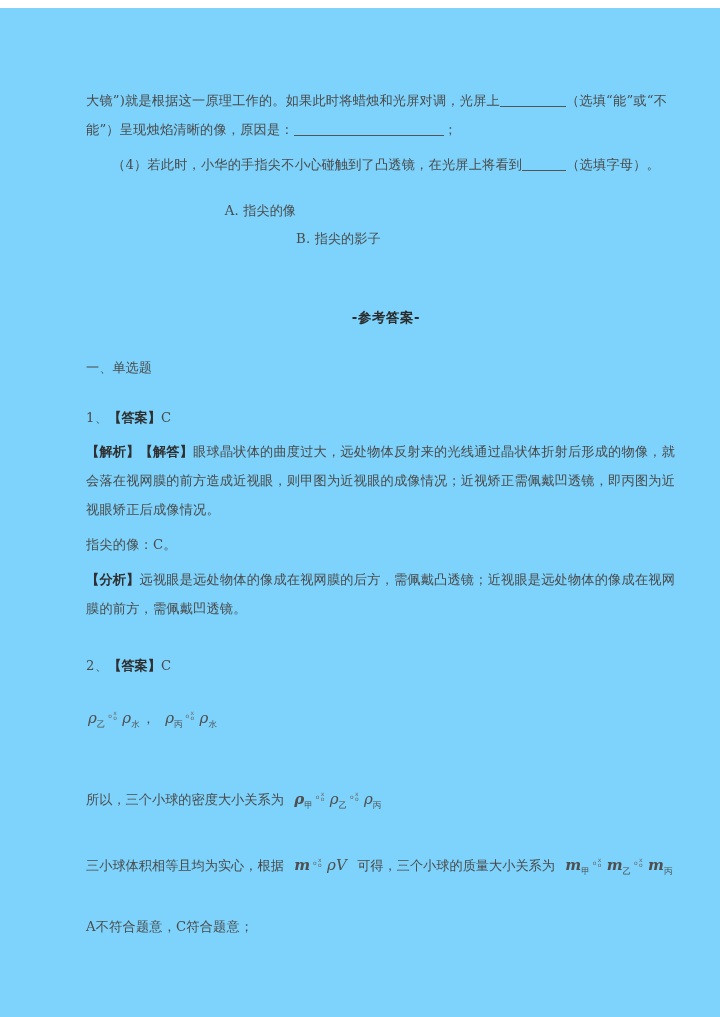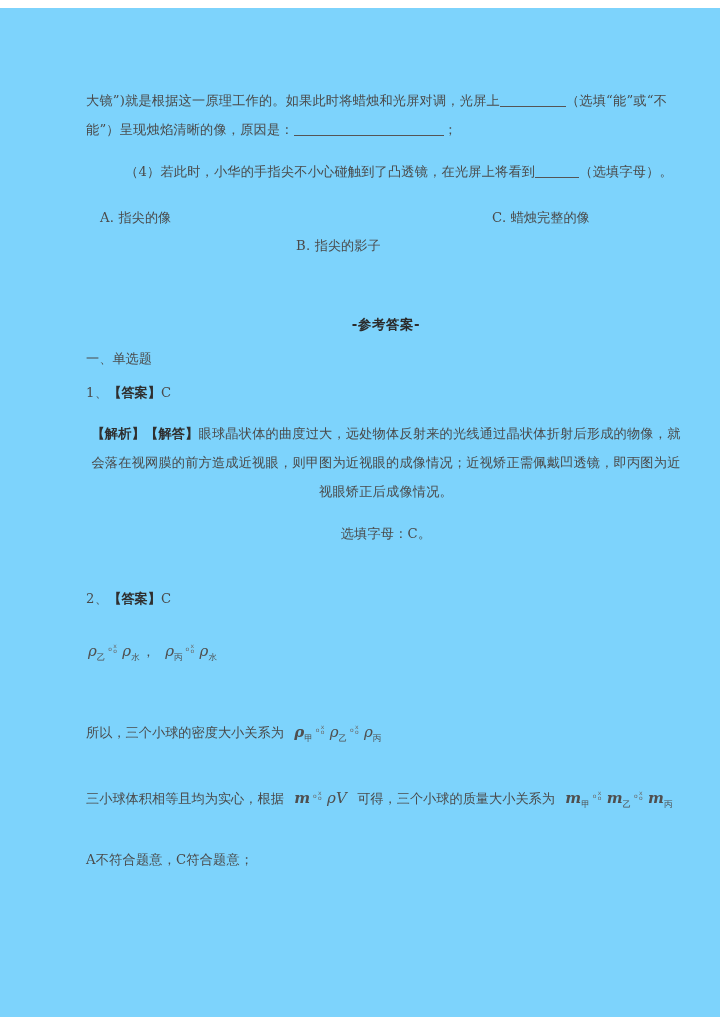--- a/index.html
+++ b/index.html
@@ -34,61 +34,60 @@
   .para {
     font-size: 13.2px;
     line-height: 29px;
     color: #4a4a4a;
     letter-spacing: 0.2px;
     margin: 0;
     white-space: pre-wrap;
     word-break: break-all;
   }
   .para-gap {
-    margin-top: 13px;
-    text-align: center;
+    margin-top: 6px;
   }
   .indent-2 {
     text-indent: 26px;
   }
   
   .choices {
     display: flex;
     font-size: 13.2px;
     line-height: 28px;
     color: #4a4a4a;
     margin-top: 18px;
     padding-left: 14px;
   }
   .choice {
     white-space: nowrap;
   }
-  .choice-a { width: 196px; }
+  .choice-a { width: 196px; text-align: right; }
   .choice-b { width: 196px; margin-top: 28px; }
   .choice-c { width: 180px; }
   
   .answer-heading {
     text-align: center;
     font-size: 13.4px;
     font-weight: bold;
     color: #2b2b2b;
     letter-spacing: 0.6px;
     margin-top: 56px;
     font-family: "DejaVu Sans", "Liberation Sans", sans-serif;
   }
   .section-title {
     font-size: 13.2px;
     color: #4a4a4a;
-    margin-top: 12px;
+    margin-top: 28px;
     line-height: 26px;
   }
   .qline {
     font-size: 13.2px;
     color: #4a4a4a;
-    margin-top: 8px;
+    margin-top: 24px;
     line-height: 26px;
   }
   .bracket {
     font-weight: bold;
     color: #2f2f2f;
   }
   .latin {
     font-family: "DejaVu Serif", "Liberation Serif", serif;
     letter-spacing: 0.3px;
   }
@@ -174,35 +173,35 @@
 <div class="page">
   <div class="content">
 
     <p class="para"><span>大镜”)就是根据这一原理工作的。如果此时将蜡烛和光屏对调，光屏上</span><span class="blank-long"></span><span>（选填“能”或“不</span><span>能”）呈现烛焰清晰的像，原因是：</span><span class="blank-med"></span><span>；</span></p>
 
     <p class="para para-gap indent-2"><span>（4）若此时，小华的手指尖不小心碰触到了凸透镜，在光屏上将看到</span><span class="blank-short"></span><span>（选填字母）。</span></p>
 
     <div class="choices">
       <div class="choice choice-a"><span class="latin">A.</span>&nbsp;<span>指尖的像</span></div>
       <div class="choice choice-b"><span class="latin">B.</span>&nbsp;<span>指尖的影子</span></div>
-      <div class="choice choice-c"><span class="latin">C.</span>&nbsp;<span>蜡烛完整的像</span></div>
     </div>
 
     <div class="answer-heading">-参考答案-</div>
 
     <div class="section-title">一、单选题</div>
 
     <div class="qline"><span class="latin">1、</span><span class="bracket">【答案】</span><span class="latin">C</span></div>
 
     <p class="para para-gap"><span class="bracket">【解析】【解答】</span><span>眼球晶状体的曲度过大，远处物体反射来的光线通过晶状体折射后形成的物像，就会落在视网膜的前方造成近视眼，则甲图为近视眼的成像情况；近视矫正需佩戴凹透镜，即丙图为近视眼矫正后成像情况。</span></p>
 
-    <p class="para para-gap">选填字母：C。</p>
-
-
-    <div class="qline" style="margin-top:38px"><span class="latin">2、</span><span class="bracket">【答案】</span><span class="latin">C</span></div>
+    <p class="para para-gap">指尖的像：C。</p>
+
+    <p class="para para-gap"><span class="bracket">【分析】</span><span>远视眼是远处物体的像成在视网膜的后方，需佩戴凸透镜；近视眼是远处物体的像成在视网膜的前方，需佩戴凹透镜。</span></p>
+
+    <div class="qline" style="margin-top:30px"><span class="latin">2、</span><span class="bracket">【答案】</span><span class="latin">C</span></div>
 
 
     <div class="mathrow"><span class="math"><span class="var">ρ</span><sub>乙</sub><span class="op"><i class="a">o</i><i class="b">x</i><i class="c">o</i></span><span class="var">ρ</span><sub>水</sub></span><span>，</span>&nbsp;&nbsp;<span class="math"><span class="var">ρ</span><sub>丙</sub><span class="op"><i class="a">o</i><i class="b">x</i><i class="c">o</i></span><span class="var">ρ</span><sub>水</sub></span></div>
 
     <div class="mathrow" style="margin-top:49px"><span>所以，三个小球的密度大小关系为</span>&nbsp;&nbsp;<span class="math"><span class="bold">ρ</span><sub>甲</sub><span class="op"><i class="a">o</i><i class="b">x</i><i class="c">o</i></span><span class="var">ρ</span><sub>乙</sub><span class="op"><i class="a">o</i><i class="b">x</i><i class="c">o</i></span><span class="var">ρ</span><sub>丙</sub></span></div>
 
     <div class="mathrow" style="margin-top:34px"><span>三小球体积相等且均为实心，根据</span>&nbsp;&nbsp;<span class="math"><span class="bold">m</span><span class="op"><i class="a">o</i><i class="b">x</i><i class="c">o</i></span><span class="var">ρ</span><span class="var">V</span></span>&nbsp;&nbsp;<span>可得，三个小球的质量大小关系为</span>&nbsp;&nbsp;<span class="math"><span class="bold">m</span><sub>甲</sub><span class="op"><i class="a">o</i><i class="b">x</i><i class="c">o</i></span><span class="bold">m</span><sub>乙</sub><span class="op"><i class="a">o</i><i class="b">x</i><i class="c">o</i></span><span class="bold">m</span><sub>丙</sub></span></div>
 
     <p class="para" style="margin-top:30px">A不符合题意，C符合题意；</p>
 

